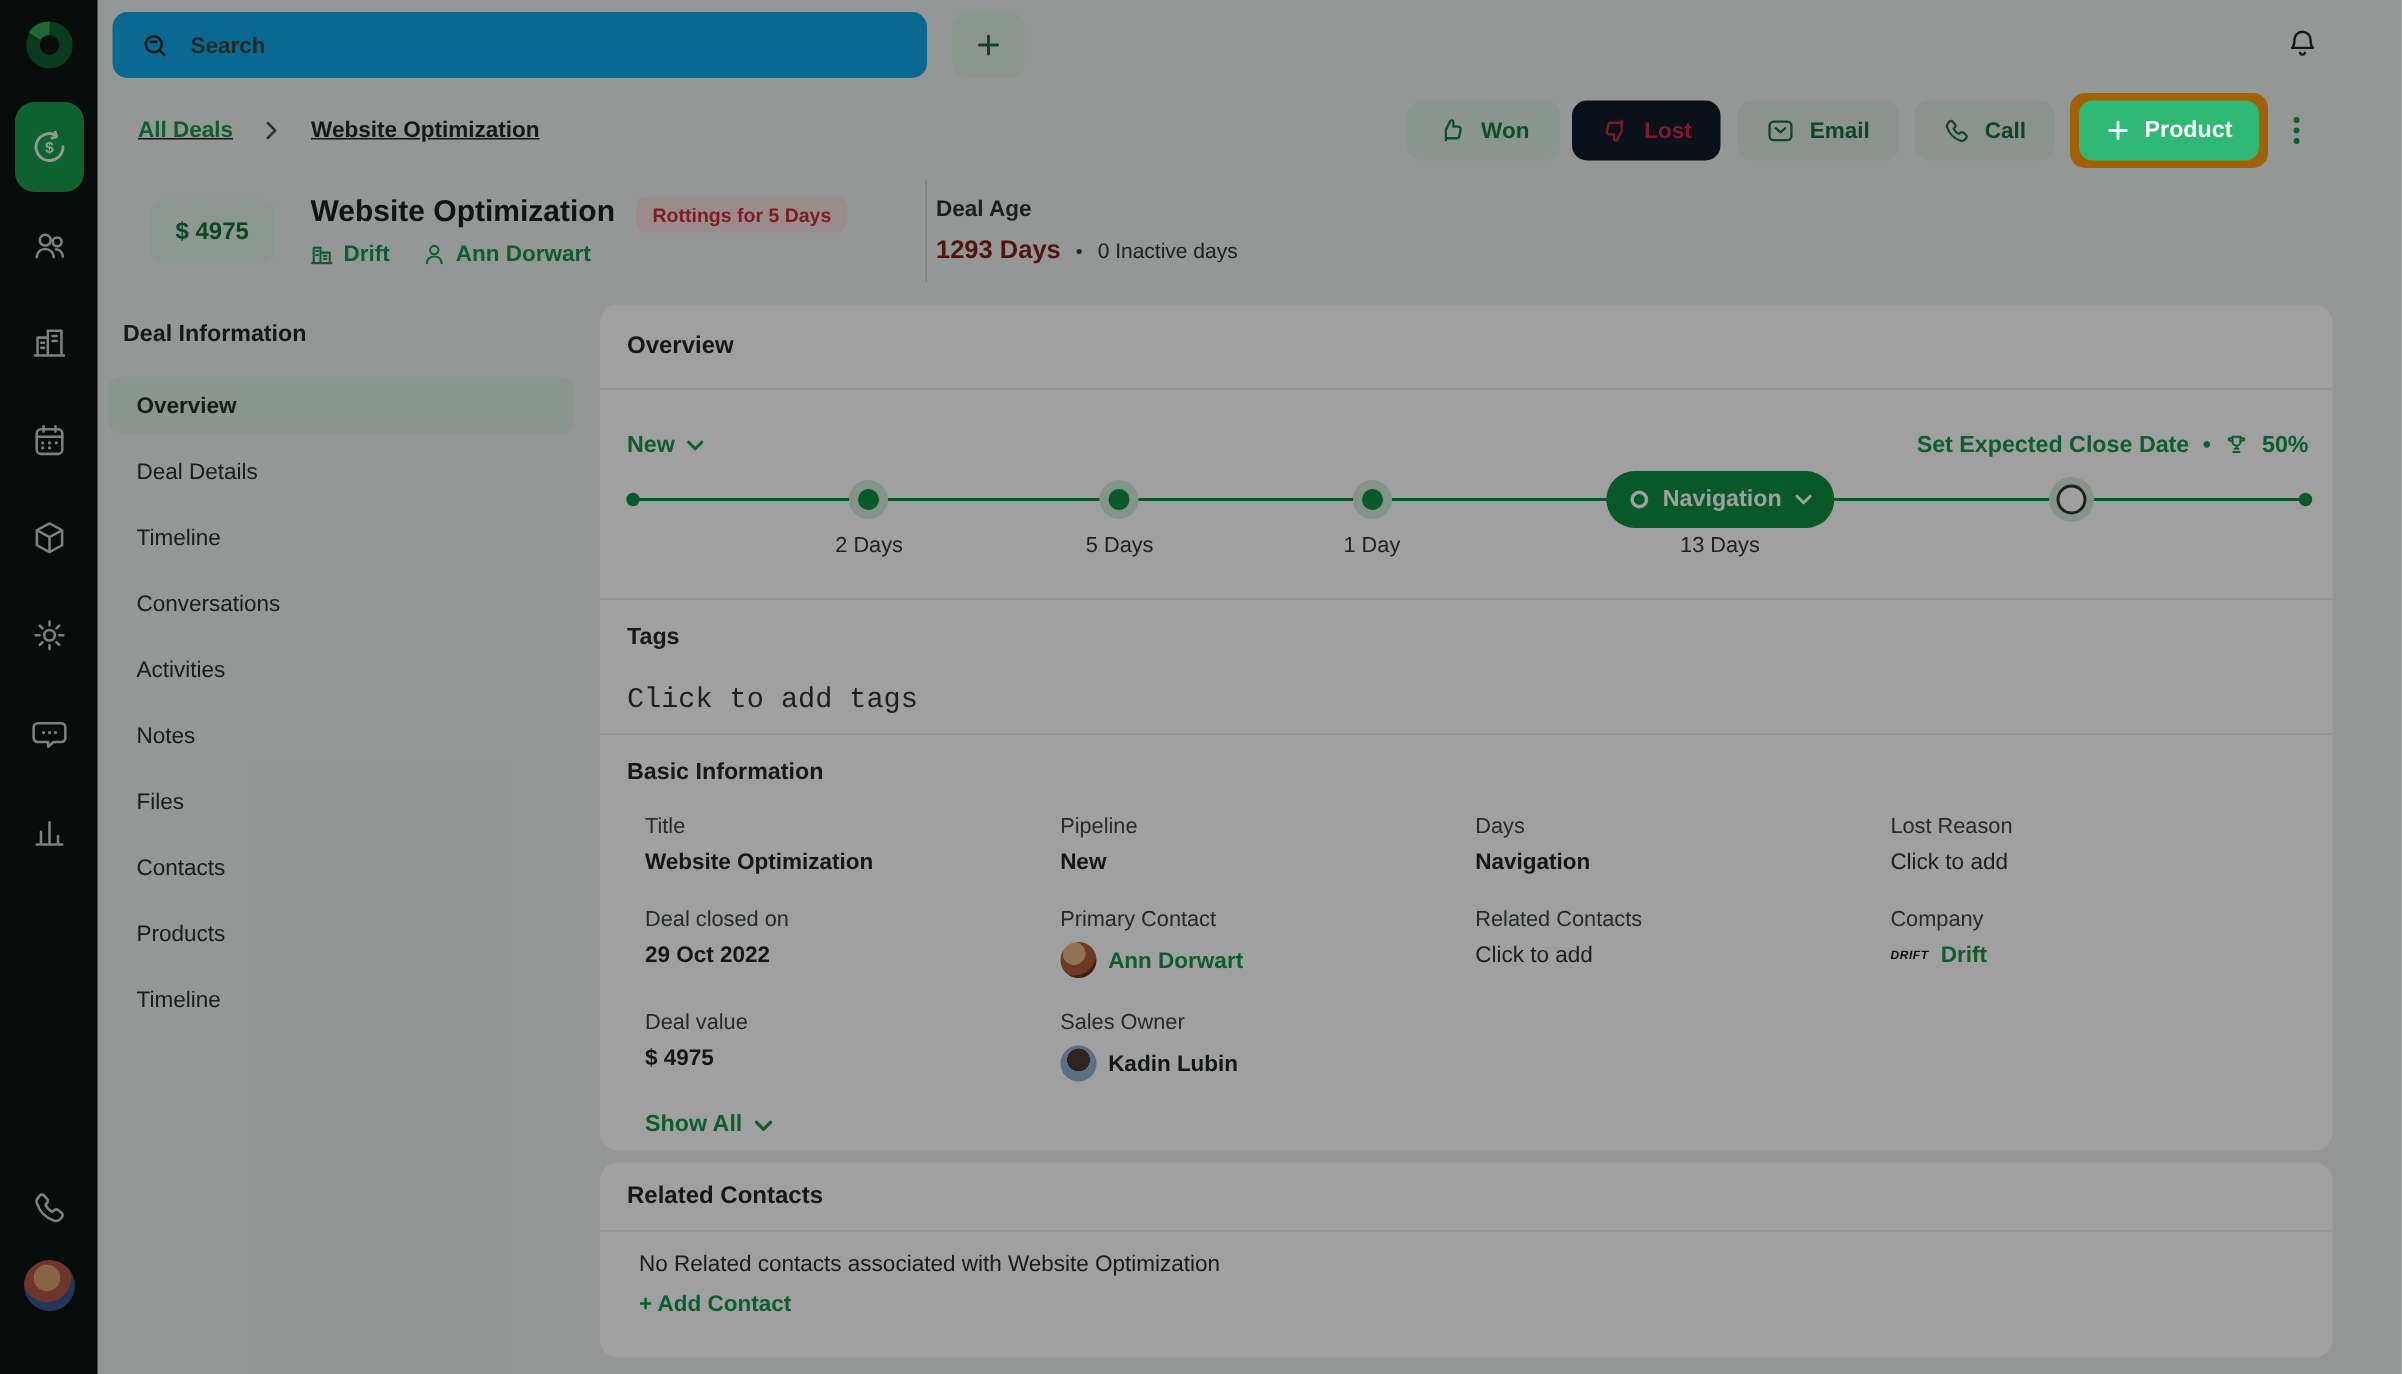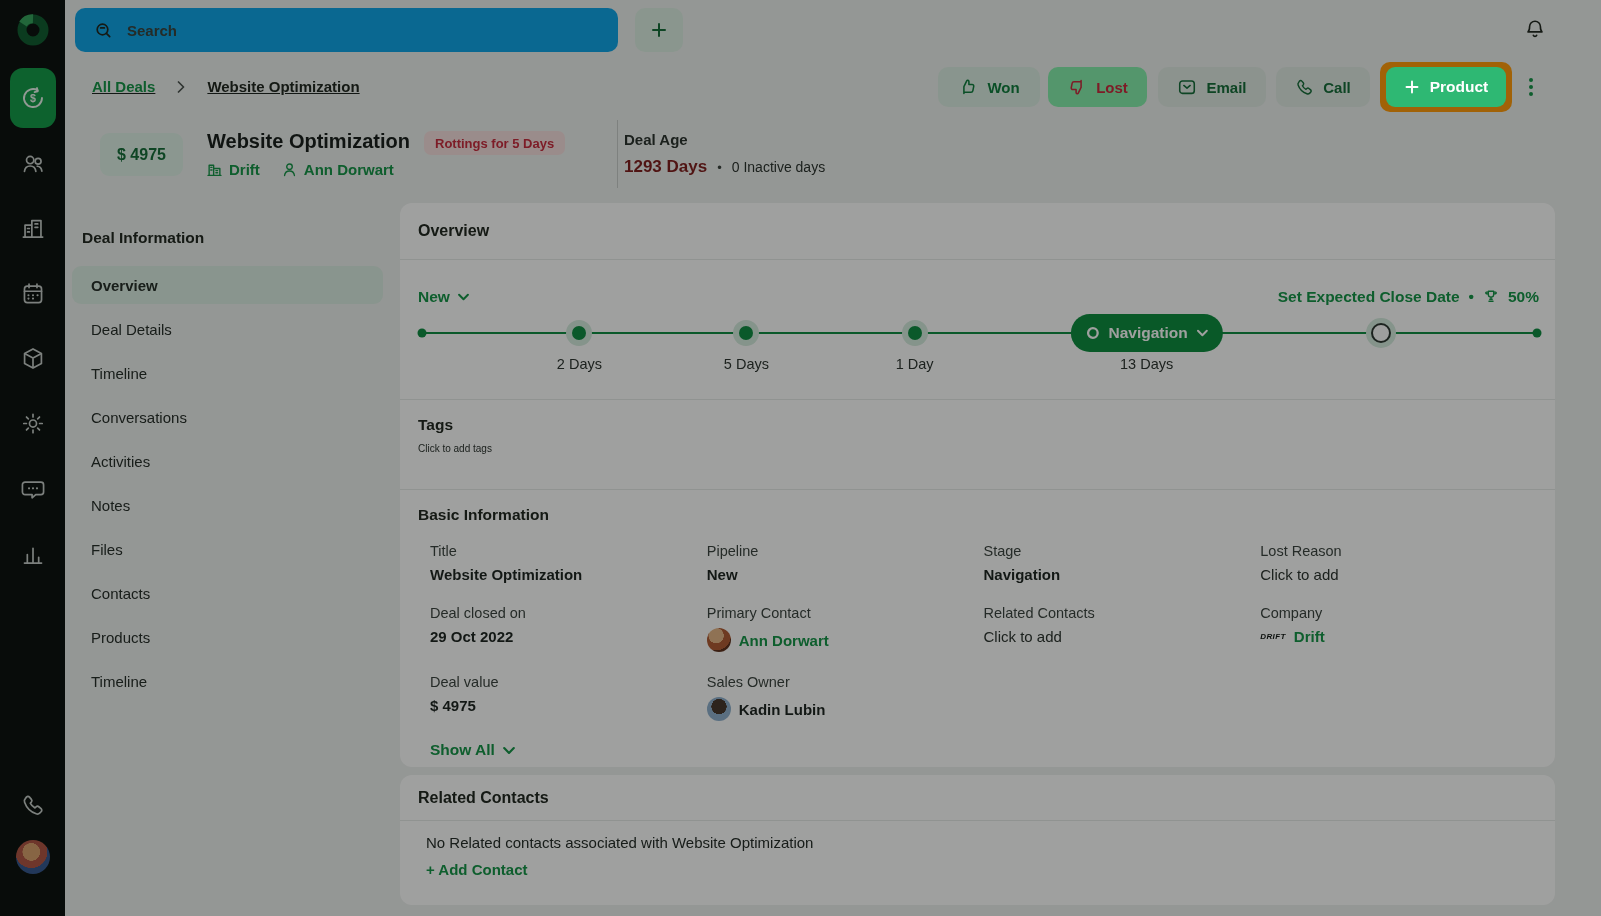--- a/index.html
+++ b/index.html
@@ -24,42 +24,42 @@
   .addbtn { position:absolute; left:635px; top:8px; width:48px; height:44px; background:#DDEFE4; border-radius:10px; display:flex; align-items:center; justify-content:center; z-index:5; cursor:pointer; }
   .bell { position:absolute; left:1524px; top:18px; z-index:5; cursor:pointer; }
 
   
   .crumbs { position:absolute; left:92px; top:78px; display:flex; align-items:center; gap:22px; font-size:15px; font-weight:700; z-index:5;text-decoration:underline; }
   .crumb-parent { color:#149447; cursor:pointer; }
   .crumb-cur { color:#20261F; }
   .act { position:absolute; top:67px; height:40px; border:none; border-radius:10px; display:flex; align-items:center; justify-content:center; gap:9px; font-family:inherit; font-size:15px; font-weight:700; cursor:pointer; z-index:5; }
   .act-green { background:#E0EAE4; color:#156B38; }
   .act-won  { left:938px;  width:102px; background:#DCEEE3; color:#0E7C3C; }
-  .act-lost { left:1048px; width:99px;  background:#86efac; color:#C82A3D; }
+  .act-lost { left:1048px; width:99px;  background:#0f172a; color:#C82A3D; }
   .act-email{ left:1158px; width:108px; }
   .act-call { left:1276px; width:94px;  }
   .kebab { position:absolute; left:1527px; top:76px; display:flex; flex-direction:column; gap:3px; padding:2px; cursor:pointer; z-index:5; }
   .kebab i { width:4px; height:4px; border-radius:50%; background:#149447; }
 
   
   .dealval { position:absolute; left:100px; top:133px; height:43px; padding:0 17px; background:#DFF1E7; border-radius:9px; display:flex; align-items:center; font-size:16px; font-weight:700; color:#156B38; z-index:5; }
   .dealtitle { position:absolute; left:207px; top:130px; font-size:20px; font-weight:700; color:#171D1A; z-index:5; }
   .rotbadge { position:absolute; left:424px; top:131px; height:24px; padding:0 11px; background:#F7DFDF; border-radius:7px; display:flex; align-items:center; font-size:13px; font-weight:700; color:#C82A3D; z-index:5; }
   .subrow { position:absolute; left:207px; top:161px; display:flex; align-items:center; gap:22px; z-index:5; }
   .sublink { display:flex; align-items:center; gap:7px; font-size:15px; font-weight:700; color:#149447; cursor:pointer; }
   .hdr-divider { position:absolute; left:617px; top:120px; width:1px; height:68px; background:#C9CDCB; z-index:5; }
   .agelabel { position:absolute; left:624px; top:131px; font-size:15px; font-weight:600; color:#2A312D; z-index:5; }
   .agerow { position:absolute; left:624px; top:157px; display:flex; align-items:center; gap:10px; z-index:5; }
   .ageval { font-size:17px; font-weight:700; color:#7f1d1d; }
   .agedot { color:#39413D; font-size:13px; }
   .inactive { font-size:14px; color:#2A312D; }
 
   
   .innernav { position:absolute; left:65px; top:203px; width:335px; height:713px; z-index:5; }
-  .innernav h3 { margin:26px 0 0 17px; font-size:15.5px; font-weight:700; color:#20261F; }
+  .innernav h3 { margin:11px 0 0 17px; font-size:15.5px; font-weight:700; color:#20261F; }
   .navlist { display:flex; flex-direction:column; gap:6px; margin:19px 0 0 7px; width:311px; }
   .navitem { height:38px; display:flex; align-items:center; padding-left:19px; border-radius:9px; font-size:15px; color:#252C28; cursor:pointer; }
   .navitem.active { background:#DCEDE3; font-weight:600; }
 
   
   .card { position:absolute; left:400px; width:1155px; background:#FFFFFF; border-radius:12px; z-index:5; }
   .card1 { top:203px; height:564px; }
   .card2 { top:775px; height:130px; }
   .c-header { height:57px; display:flex; align-items:center; padding-left:18px; font-size:16px; font-weight:700; color:#20261F; border-bottom:1px solid #E7EAE8; }
 
@@ -73,21 +73,21 @@
   .pdot { position:absolute; top:73px; transform:translate(-50%,-50%); border-radius:50%; }
   .dot-s { width:9px; height:9px; background:#0E8C41; }
   .dot-m { width:14px; height:14px; background:#0E8C41; box-shadow:0 0 0 6px #D5EBDE; cursor:pointer; }
   .dot-open { width:20px; height:20px; background:#FDFDFD; border:2px solid #2B3530; box-shadow:0 0 0 5px #D5EBDE; cursor:pointer; }
   .plabel { position:absolute; top:96px; transform:translateX(-50%); font-size:14.5px; color:#2C332F; white-space:nowrap; }
   .stagepill { position:absolute; top:73px; transform:translate(-50%,-50%); height:38px; padding:0 15px; background:#0C8C3E; border-radius:19px; display:flex; align-items:center; gap:9px; color:#FFFFFF; font-size:15.5px; font-weight:700; cursor:pointer; white-space:nowrap; }
 
   
   .tagsec { height:90px; padding:16px 18px; border-bottom:1px solid #E7EAE8; }
   .sec-title { font-size:15.5px; font-weight:700; color:#20261F; }
-  .taghint { margin-top:9px; font-size:10px; color:#2A312D; cursor:pointer; }
+  .taghint { margin-top:21px; font-size:19px; color:#2A312D; cursor:pointer;font-family:Liberation Mono, monospace; }
 
   
   .basicsec { padding:16px 18px 0; }
   .bgrid { display:grid; grid-template-columns:repeat(4,1fr); row-gap:22px; margin:19px 0 0 12px; }
   .flabel { font-size:14.5px; color:#3A423E; margin-bottom:7px; }
   .fval { font-size:15px; font-weight:700; color:#20272
 3; }
   .fval.plain { font-weight:400; color:#2A312D; cursor:pointer; }
   .fval.green { color:#149447; cursor:pointer; }
   .withav { display:flex; align-items:center; gap:8px; }
@@ -337,21 +337,21 @@
     <div class="bgrid">
       <div>
         <div class="flabel">Title</div>
         <div class="fval">Website Optimization</div>
       </div>
       <div>
         <div class="flabel">Pipeline</div>
         <div class="fval">New</div>
       </div>
       <div>
-        <div class="flabel">Stage</div>
+        <div class="flabel">Days</div>
         <div class="fval">Navigation</div>
       </div>
       <div>
         <div class="flabel">Lost Reason</div>
         <div class="fval plain">Click to add</div>
       </div>
       <div>
         <div class="flabel">Deal closed on</div>
         <div class="fval">29 Oct 2022</div>
       </div>

